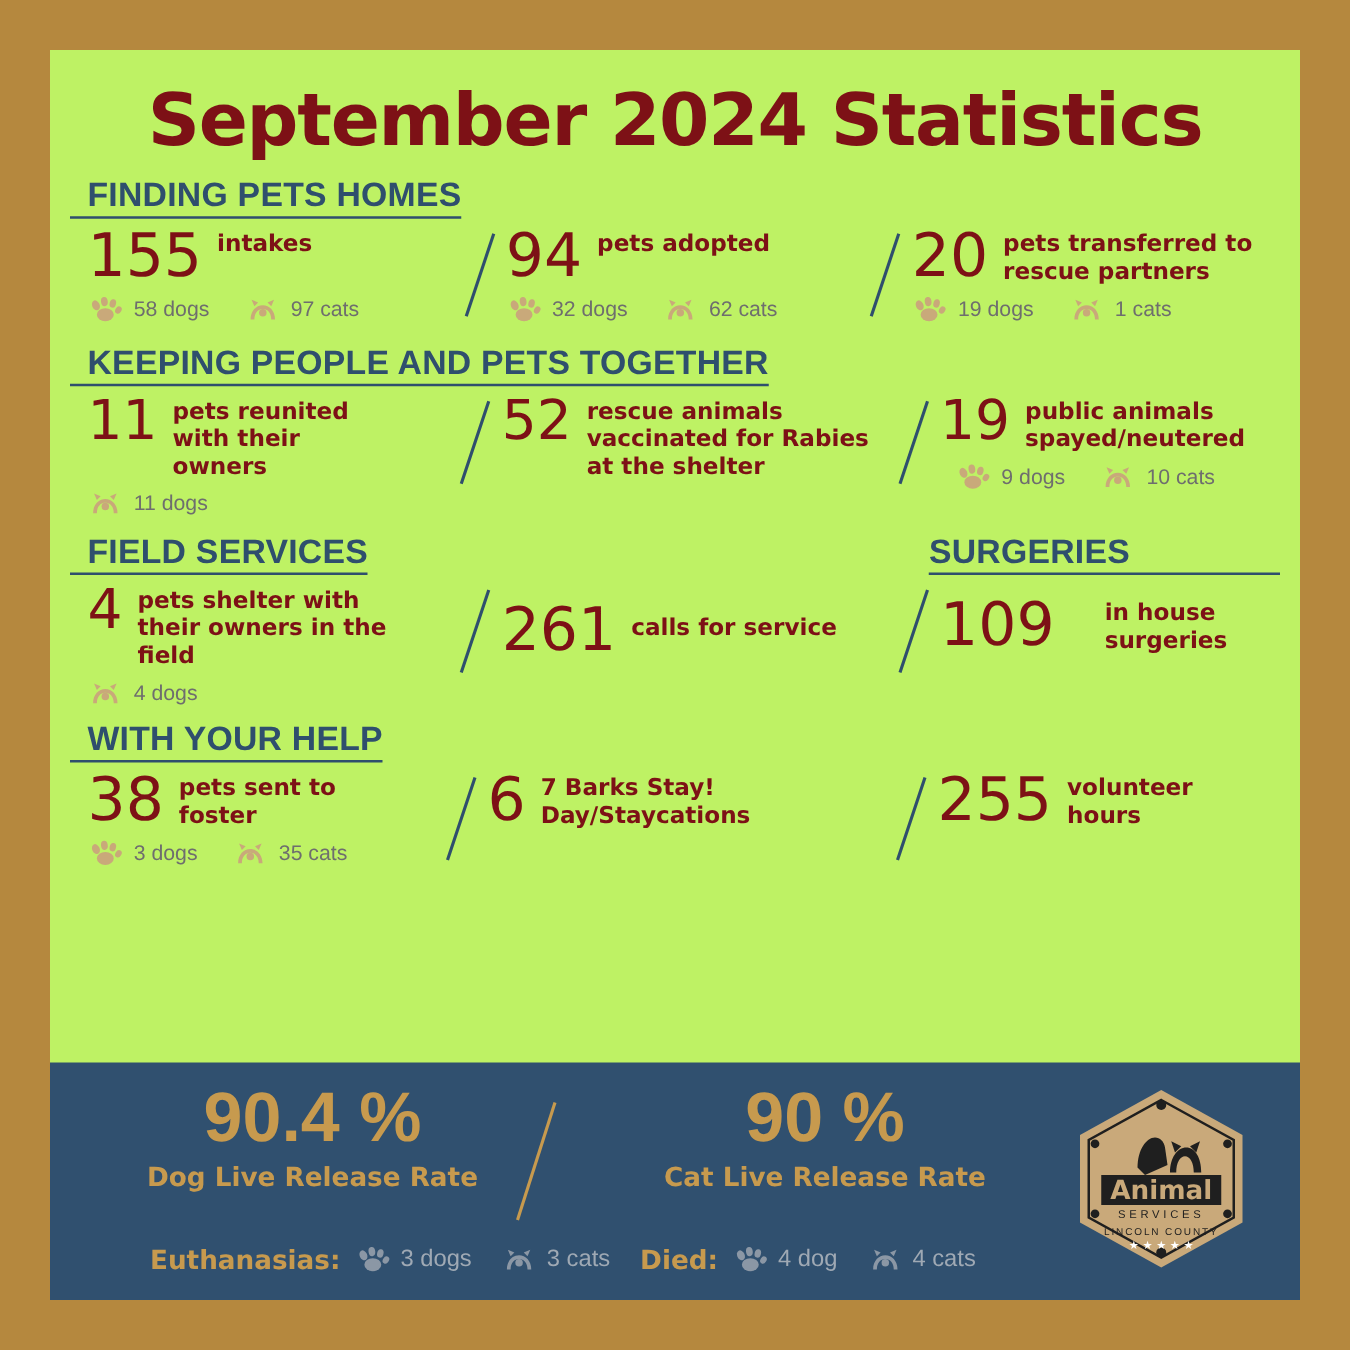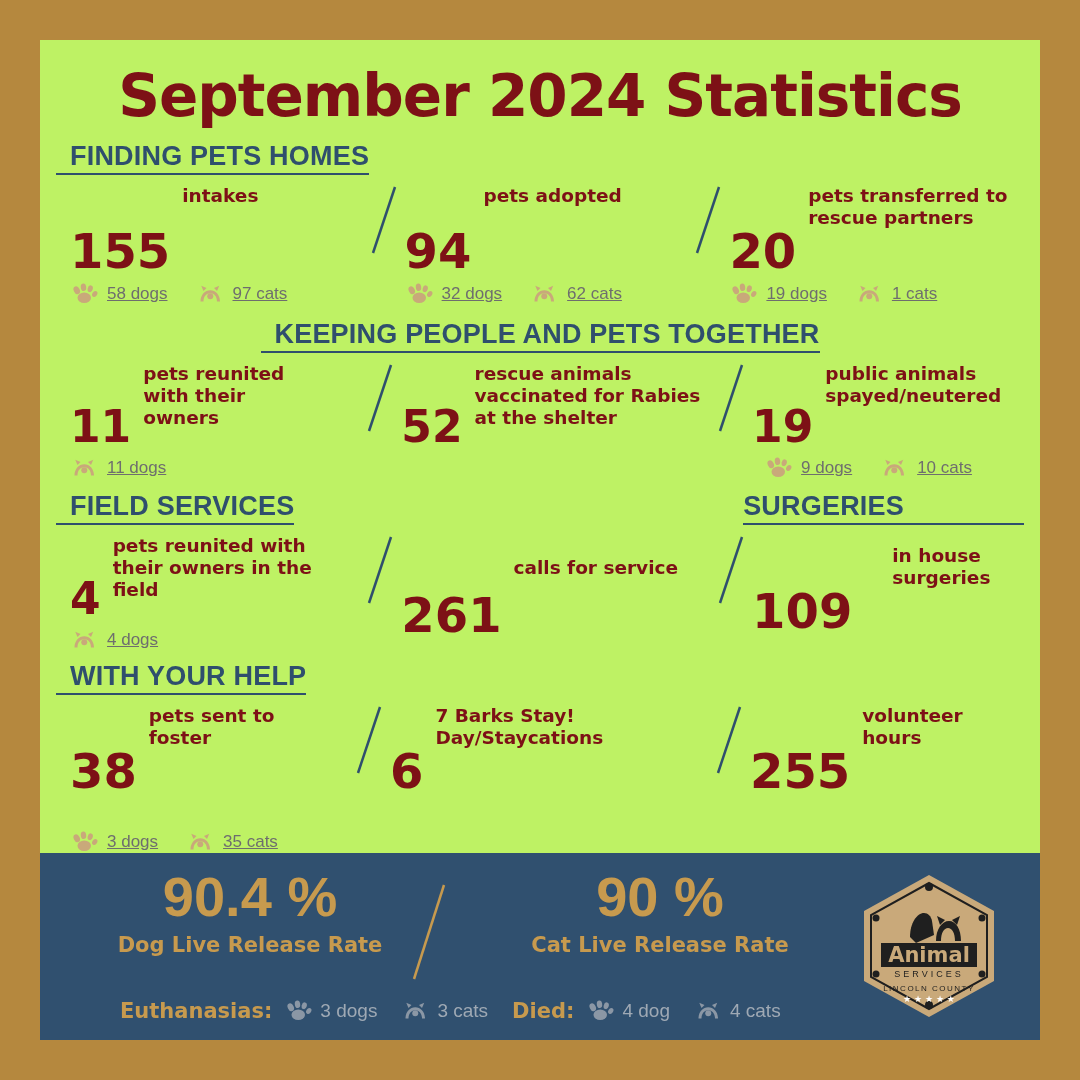--- a/index.html
+++ b/index.html
@@ -67,25 +67,24 @@
     display: flex;
     flex-direction: column;
   }
   .cell-top {
     display: flex;
     align-items: flex-start;
   }
   .big-num {
     color: #7d1116;
     font-size: 48px;
-    font-weight: bold;
+    font-weight: normal;
     line-height: 1;
     font-family: "DejaVu Sans", sans-serif;
     white-space: nowrap;
-    margin-top: 46px;
   }
   .big-num.sm { font-size: 44px; }
   .desc {
     color: #7d1116;
     font-size: 18.5px;
     font-weight: bold;
     line-height: 1.18;
     margin-left: 12px;
     padding-top: 4px;
     font-family: "DejaVu Sans", sans-serif;
@@ -99,21 +98,20 @@
   .bd-item {
     display: flex;
     align-items: center;
     gap: 7px;
     margin-right: 22px;
   }
   .bd-text {
     color: #6e6e6e;
     font-size: 17px;
     font-family: "Liberation Sans", sans-serif;
-    text-decoration: underline;
   }
   .paw {
     width: 30px;
     height: 22px;
     flex: 0 0 auto;
   }
   .sep {
     flex: 0 0 auto;
     width: 40px;
     display: flex;
@@ -307,21 +305,21 @@
                   <path d="M28 10 L31 3 L24 6 Z"></path>
                   <circle cx="19" cy="17" r="4"></circle>
                 </g>
               </svg>
             <span class="bd-text">1 cats</span>
           </div>
         </div>
       </div>
     </div>
 
-    <div class="head-row" style="margin-top:14px;justify-content:center;">
+    <div class="head-row" style="margin-top:14px;">
       <div class="section-head head-pad-l">KEEPING PEOPLE AND PETS TOGETHER</div>
     </div>
     <div class="band">
       <div class="cell" style="width:300px;padding-left:14px;">
         <div class="cell-top">
           <div class="big-num sm">11</div>
           <div class="desc" style="max-width:160px;">pets reunited with their owners</div>
         </div>
         <div class="breakdown">
           <div class="bd-item">
@@ -387,21 +385,21 @@
     </div>
 
     <div class="head-row" style="margin-top:12px;">
       <div class="section-head head-pad-l">FIELD SERVICES</div>
       <div class="section-head head-right">SURGERIES</div>
     </div>
     <div class="band">
       <div class="cell" style="width:300px;padding-left:14px;">
         <div class="cell-top">
           <div class="big-num sm">4</div>
-          <div class="desc" style="max-width:200px;">pets reunited with their owners in the field</div>
+          <div class="desc" style="max-width:200px;">pets shelter with their owners in the field</div>
         </div>
         <div class="breakdown">
           <div class="bd-item">
             <svg class="paw" viewBox="0 0 40 28">
                 <g fill="#c9a97a">
                   <path d="M6 24 C6 15 12 9 19 9 C26 9 32 15 32 24 L28 24 C28 17 24 13 19 13 C14 13 10 17 10 24 Z"></path>
                   <path d="M10 10 L7 3 L14 6 Z"></path>
                   <path d="M28 10 L31 3 L24 6 Z"></path>
                   <circle cx="19" cy="17" r="4"></circle>
                 </g>
@@ -431,21 +429,21 @@
           <div class="big-num">109</div>
           <div class="desc" style="max-width:120px;margin-left:40px;">in house surgeries</div>
         </div>
       </div>
     </div>
 
     <div class="head-row" style="margin-top:10px;">
       <div class="section-head head-pad-l">WITH YOUR HELP</div>
     </div>
     <div class="band">
-      <div class="cell" style="width:280px;padding-left:14px;gap:28px;">
+      <div class="cell" style="width:280px;padding-left:14px;">
         <div class="cell-top">
           <div class="big-num">38</div>
           <div class="desc" style="max-width:140px;">pets sent to foster</div>
         </div>
         <div class="breakdown">
           <div class="bd-item">
             <svg class="paw" viewBox="0 0 40 28">
                 <g fill="#c9a97a">
                   <ellipse cx="9" cy="9" rx="4" ry="5.5" transform="rotate(-25 9 9)"></ellipse>
                   <ellipse cx="18" cy="5" rx="3.6" ry="5" transform="rotate(-8 18 5)"></ellipse>

